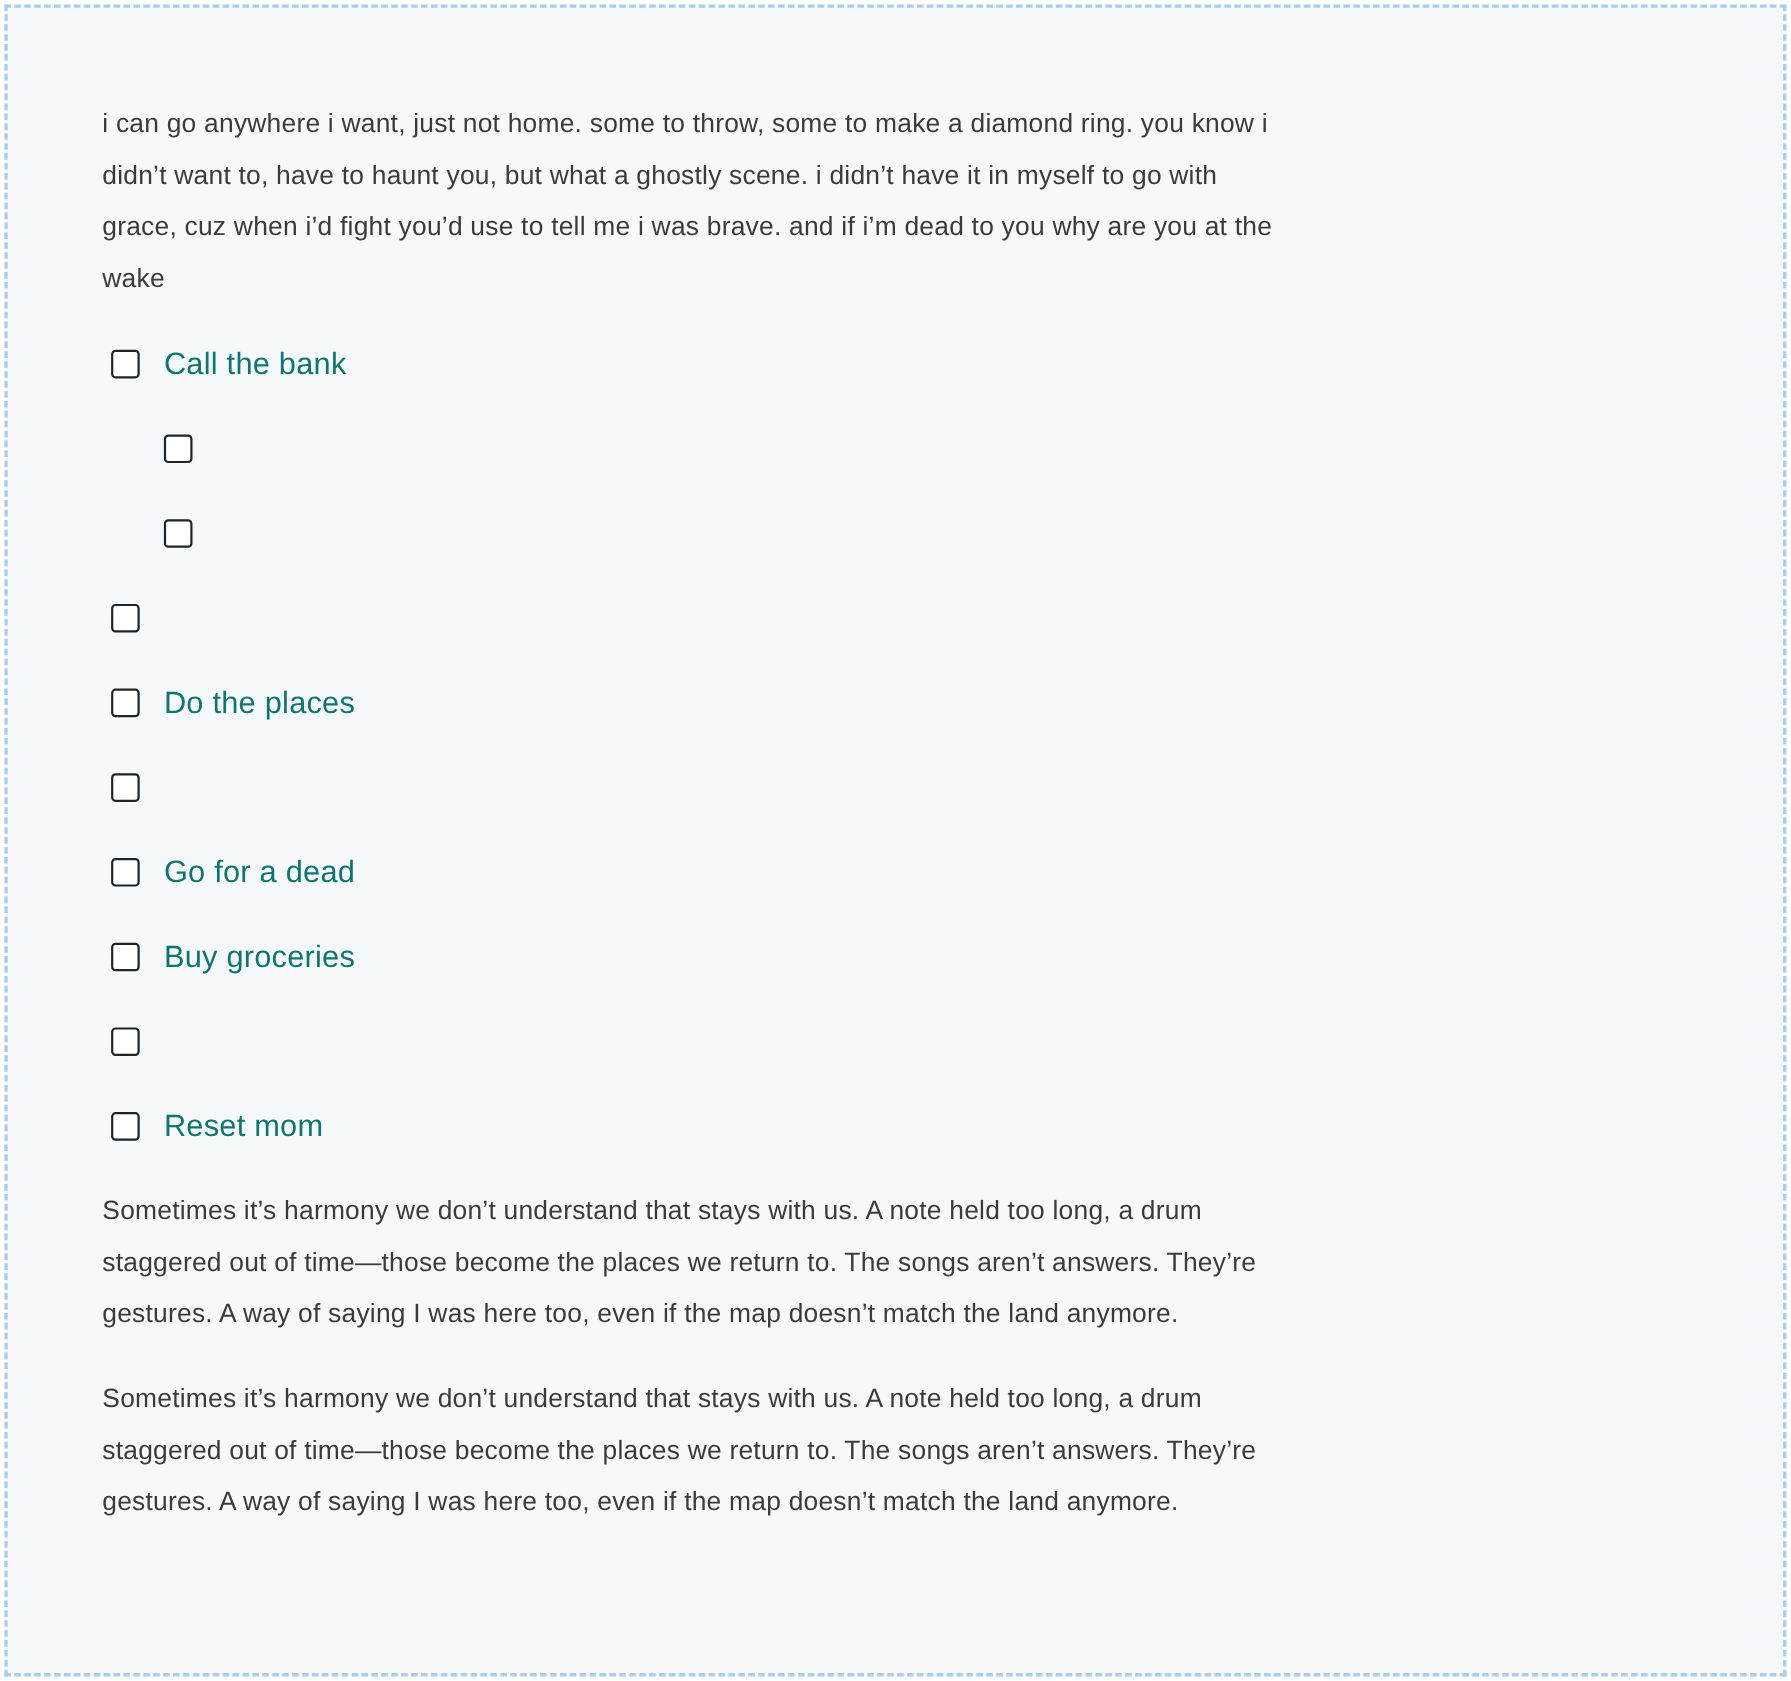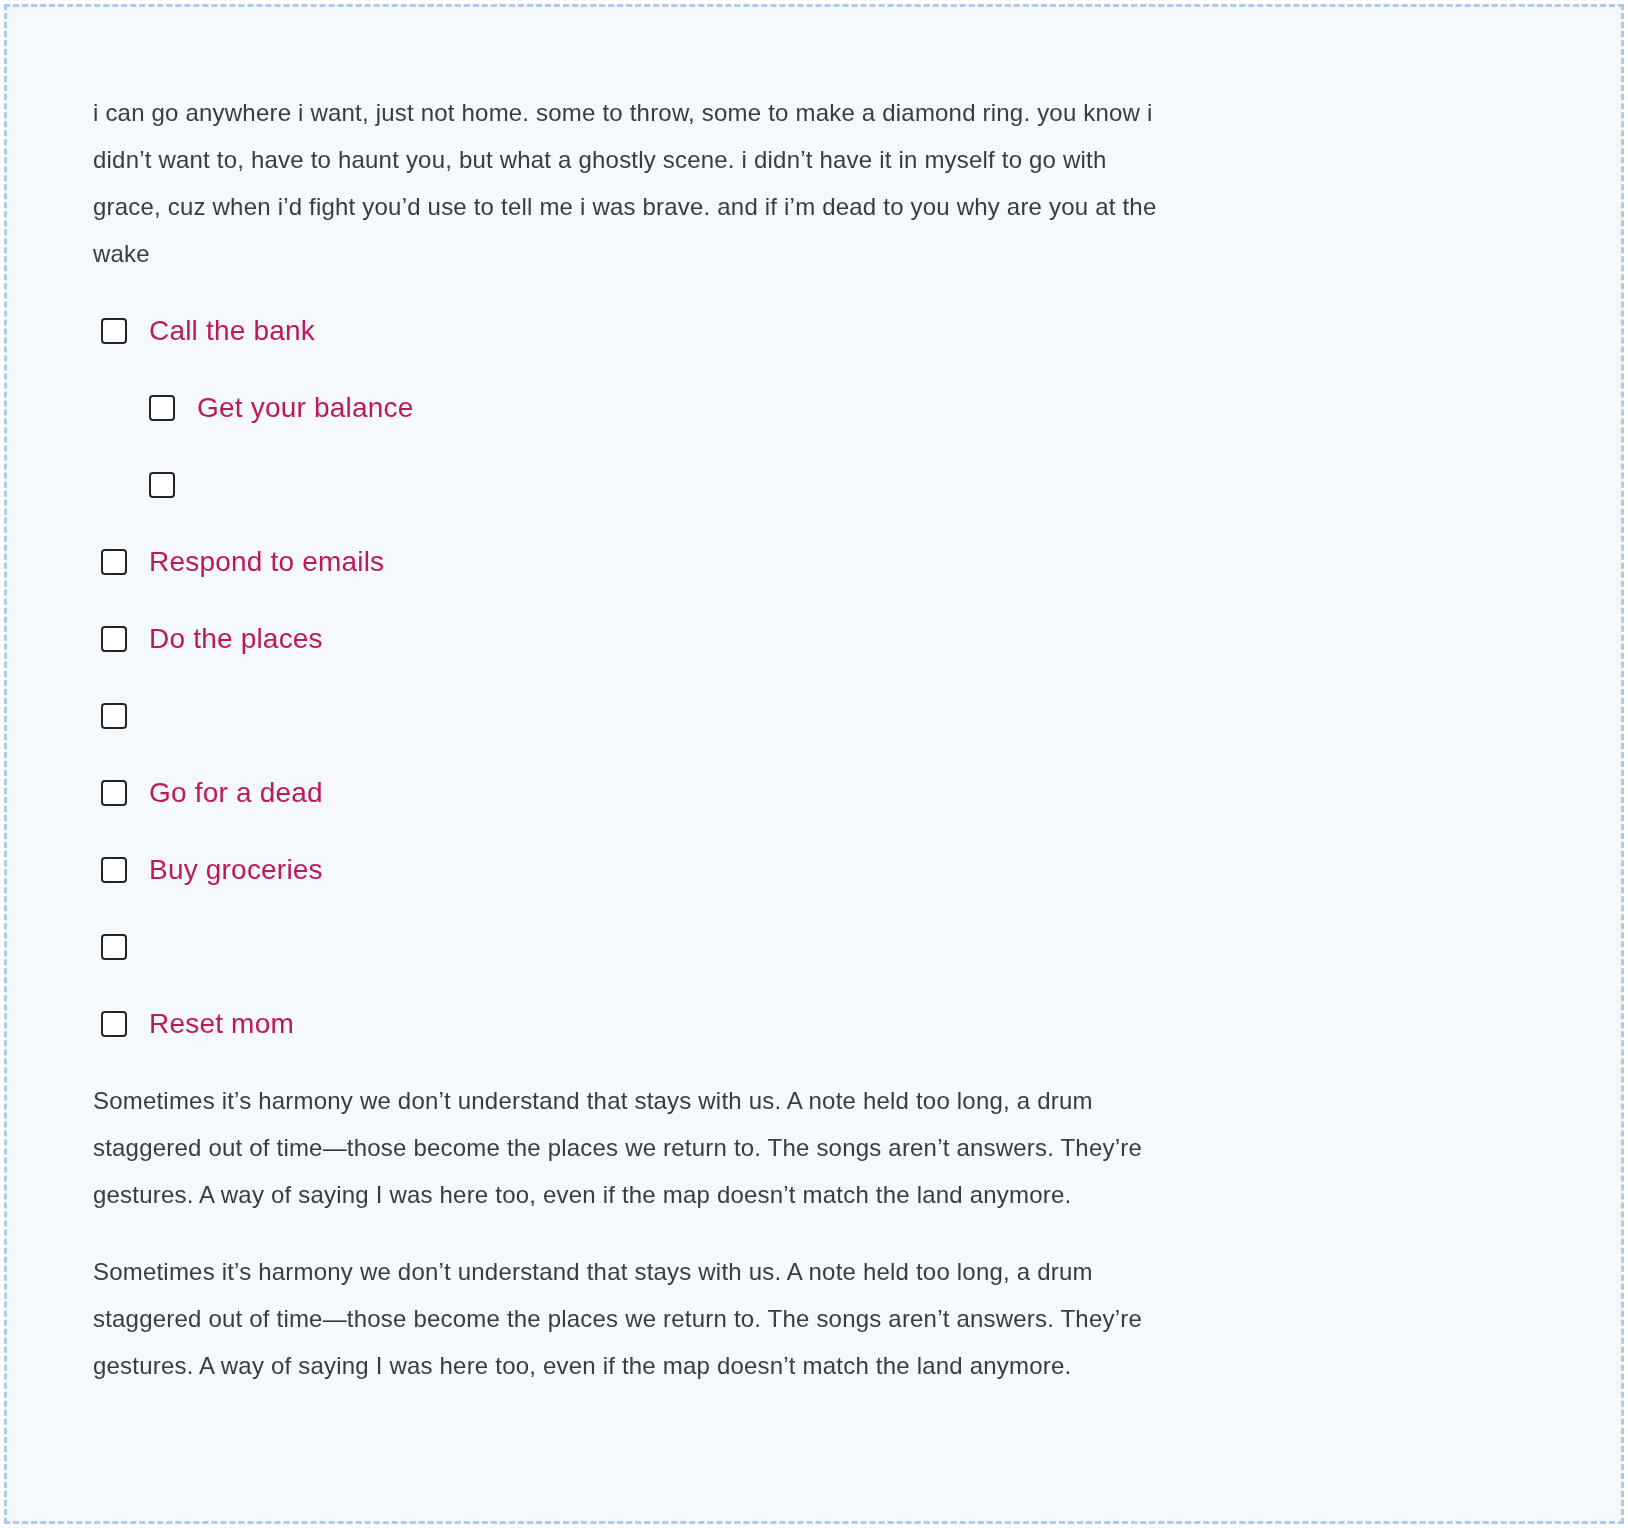--- a/index.html
+++ b/index.html
@@ -54,21 +54,21 @@
     margin-right: 22px;
     border: 2.5px solid #212326;
     border-radius: 4px;
     background: #ffffff;
     box-sizing: border-box;
     cursor: pointer;
   }
   .todo-label {
     font-size: 28px;
     line-height: 47px;
-    color: #be185d;
+    color: #0f766e;
     letter-spacing: 0.2px;
   }
 </style>
 </head>
 <body>
 
 <div class="canvas">
   <div class="sheet">
 
     <p class="para">i can go anywhere i want, just not home. some to throw, some to make a diamond ring. you know i
@@ -78,30 +78,28 @@
 
     <div class="todo-list">
 
       <div class="todo-row" data-level="0">
         <span class="checkbox"></span>
         <span class="todo-label">Call the bank</span>
       </div>
 
       <div class="todo-row" data-level="1">
         <span class="checkbox"></span>
-        <span class="todo-label">Get your balance</span>
       </div>
 
       <div class="todo-row" data-level="1">
         <span class="checkbox"></span>
       </div>
 
       <div class="todo-row" data-level="0">
         <span class="checkbox"></span>
-        <span class="todo-label">Respond to emails</span>
       </div>
 
       <div class="todo-row" data-level="0">
         <span class="checkbox"></span>
         <span class="todo-label">Do the places</span>
       </div>
 
       <div class="todo-row" data-level="0">
         <span class="checkbox"></span>
       </div>

